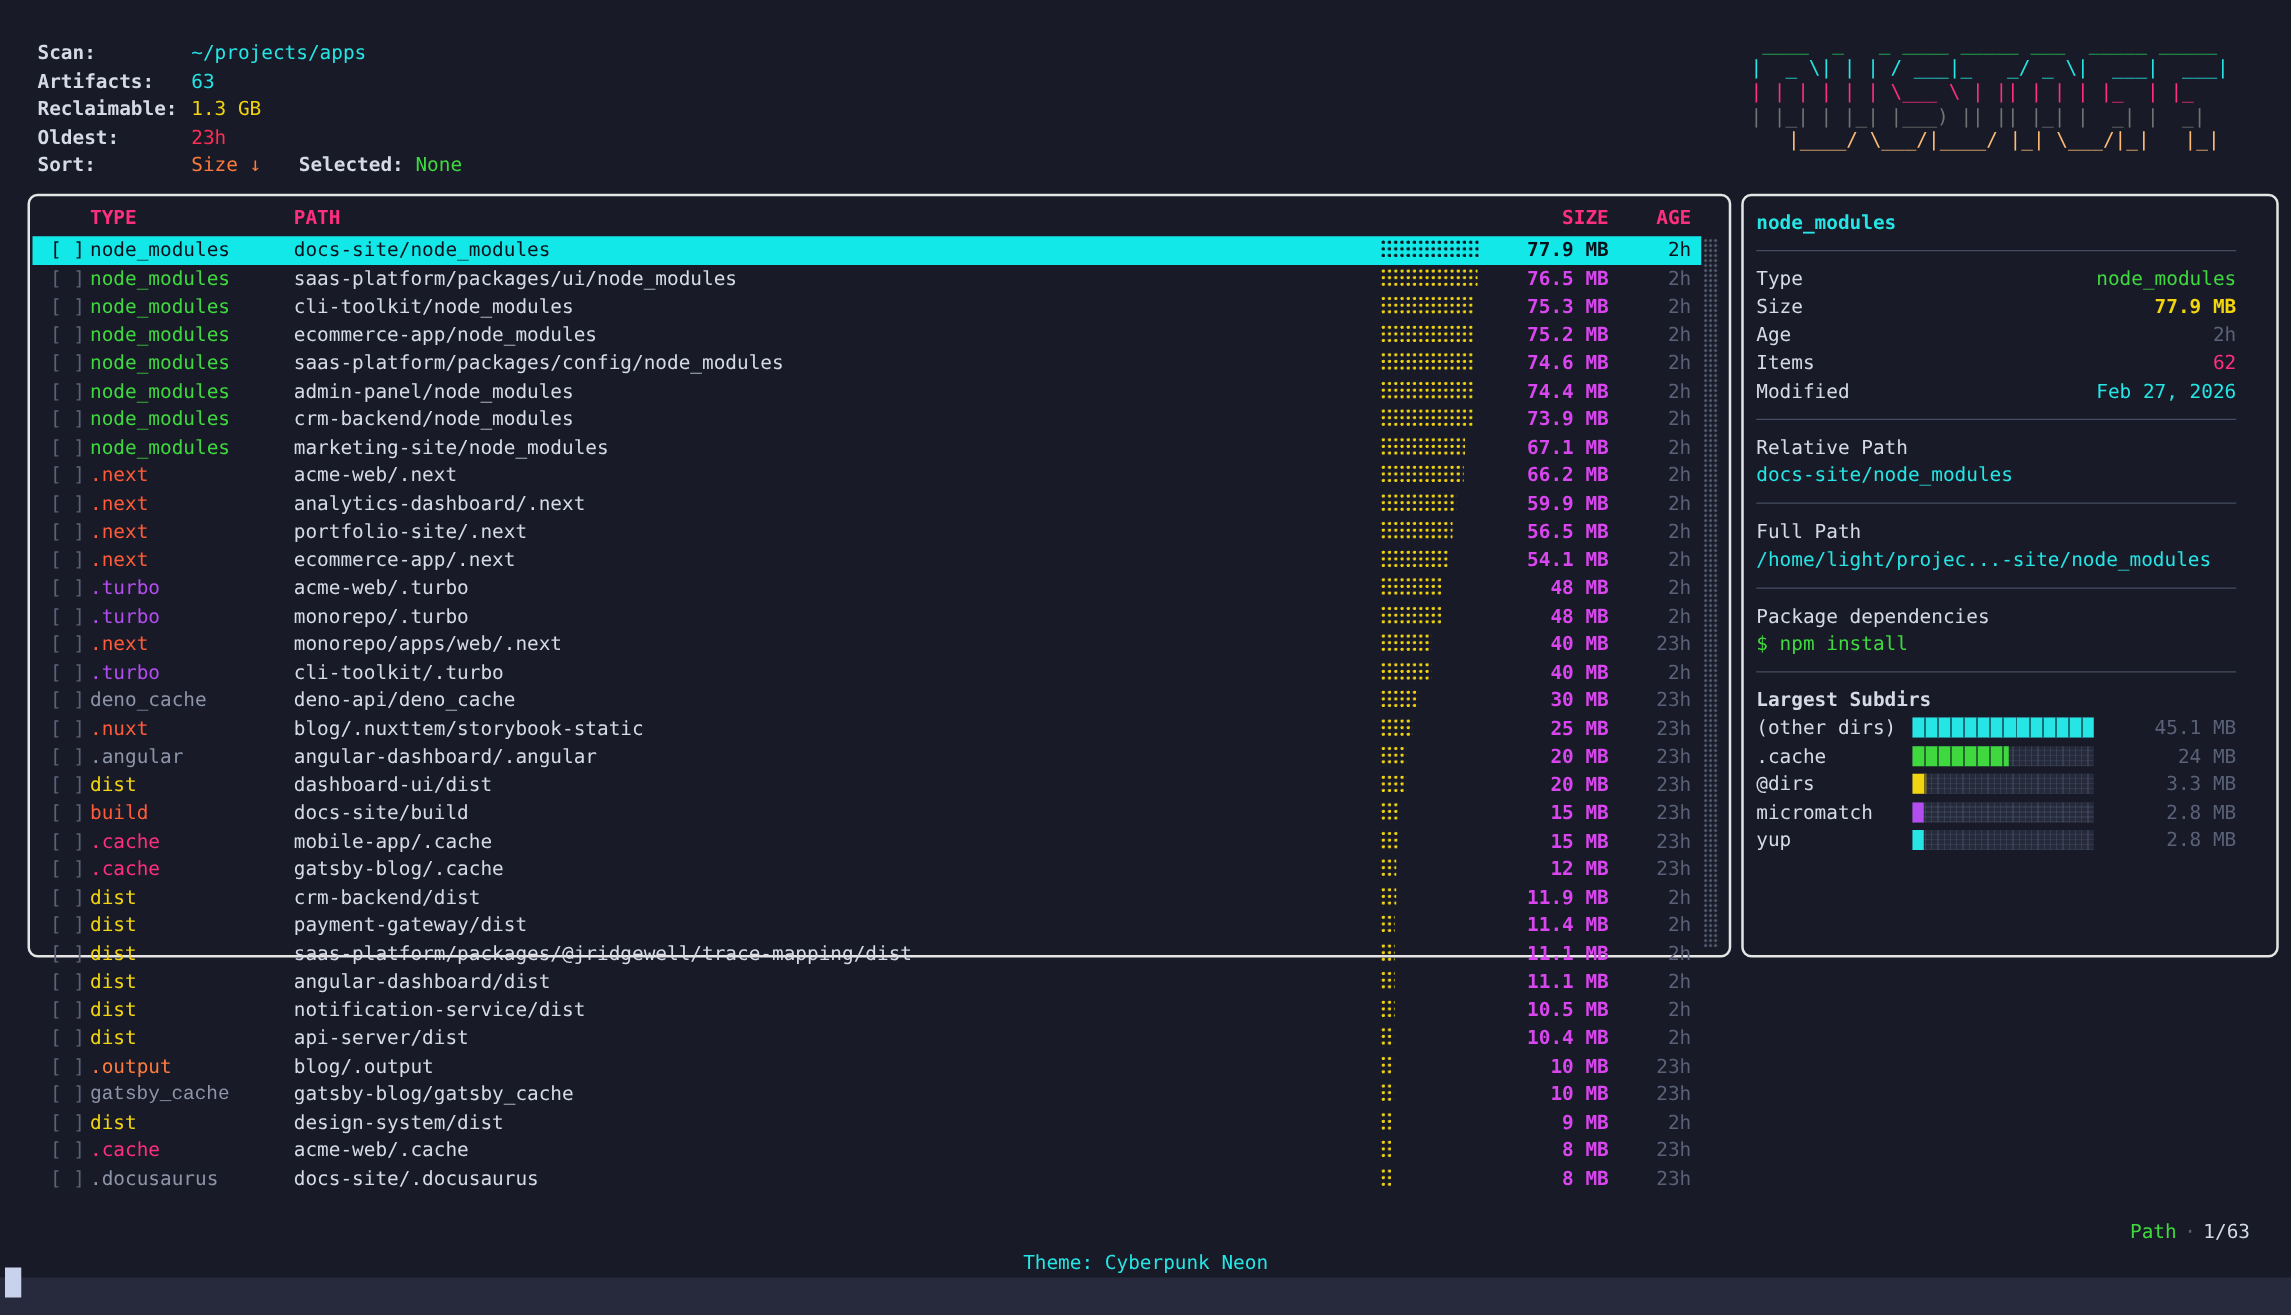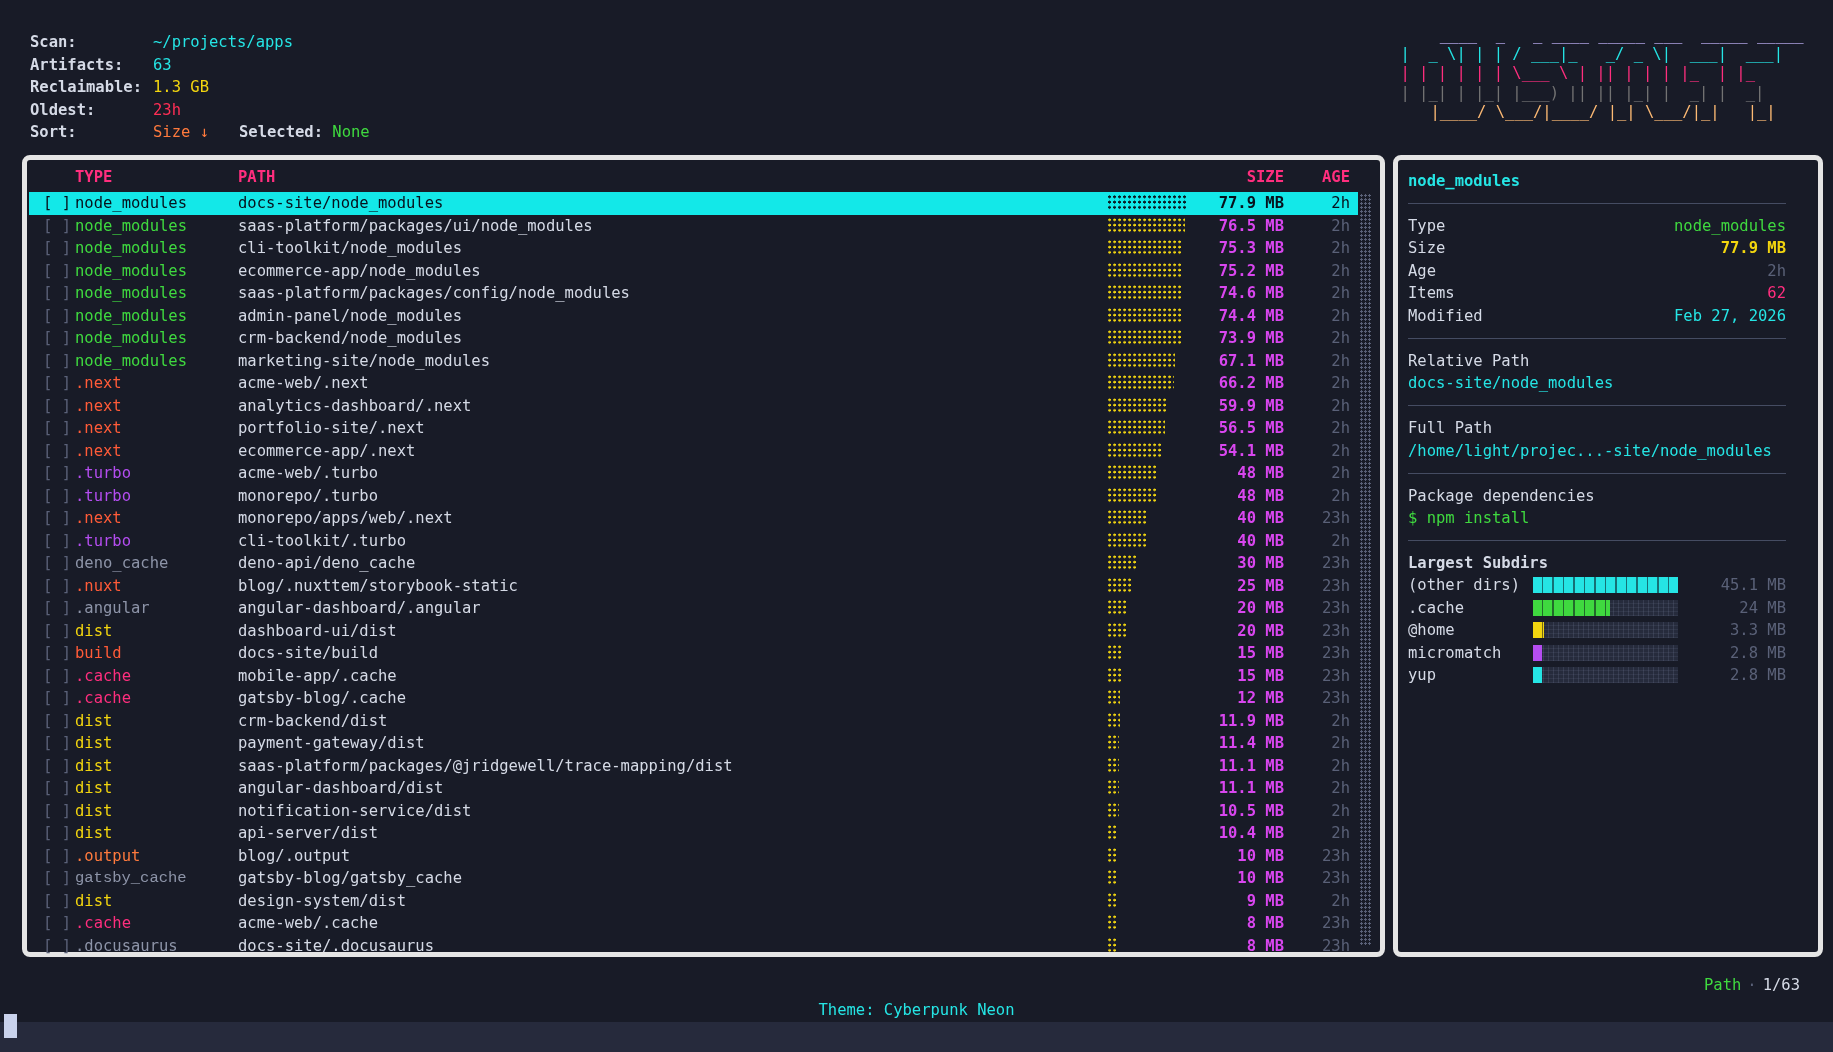--- a/index.html
+++ b/index.html
@@ -14,22 +14,22 @@
   .stats { position:absolute; left:30px; top:31px; }
   .stat-line { height:22.5px; line-height:22.5px; }
   .stat-label { display:inline-block; width:123px; font-weight:bold; color:#d5dae6; }
   .sel-label { margin-left:30px; font-weight:bold; color:#d5dae6; }
 
   
   .logo { position:absolute; top:26px; right:20px; }
   .logo pre { margin:0; font-size:15.5px; line-height:19.2px; white-space:pre; }
 
   
-  .panel { position:absolute; top:155px; height:802px; box-sizing:border-box;
-           border:5px solid #e5e5e5; border-radius:8px; background:#181b27; }
+  .panel { position:absolute; top:155px; height:611px; box-sizing:border-box;
+           border:2px solid #e5e5e5; border-radius:8px; background:#181b27; }
   .table-panel { left:22px; width:1363px; padding-top:8px; }
   .detail-panel { left:1393px; width:430px; padding:10px 32px 0 10px; }
 
   
   .thead { position:relative; height:24px; font-weight:bold; }
   .th { position:absolute; }
   .th-type { left:48px; } .th-path { left:211px; }
   .th-size { right:96px; } .th-age { right:30px; }
 
   .row { position:relative; height:22.5px; line-height:22.5px; }
@@ -99,21 +99,21 @@
         <span class="stat-label">Oldest:</span><span class="stat-value" style="color: rgb(255, 46, 85);">23h</span>
       </div>
 
     <div class="stat-line">
       <span class="stat-label">Sort:</span><span class="stat-value" style="color: rgb(255, 122, 61);">Size ↓</span><span class="sel-label">Selected:</span> <span style="color: rgb(63, 217, 63);">None</span>
     </div>
   </div>
 
   <div class="logo">
 
-      <pre class="logo-line" style="color: #c4b5fd; text-align: right;"> ____  _   _ ____ _____ ___  _____ _____ </pre>
+      <pre class="logo-line" style="color: #22c55e;"> ____  _   _ ____ _____ ___  _____ _____ </pre>
 
       <pre class="logo-line" style="color: rgb(37, 229, 229);">|  _ \| | | / ___|_   _/ _ \|  ___|  ___|</pre>
 
       <pre class="logo-line" style="color: rgb(255, 46, 126);">| | | | | | \___ \ | || | | | |_  | |_   </pre>
 
       <pre class="logo-line" style="color: #737373;">| |_| | |_| |___) || || |_| |  _| |  _|  </pre>
 
       <pre class="logo-line" style="color: #fdba74; margin-left: 30px;">|____/ \___/|____/ |_| \___/|_|   |_|    </pre>
 
   </div>
@@ -484,21 +484,21 @@
         <span class="sd-value" style="color: rgb(90, 97, 120);">45.1 MB</span>
       </div>
 
       <div class="subdir-row">
         <span class="sd-label">.cache</span>
         <span class="sd-track"><span class="sd-fill" style="width: 77px; background-color: rgb(63, 217, 63);"></span></span>
         <span class="sd-value" style="color: rgb(90, 97, 120);">24 MB</span>
       </div>
 
       <div class="subdir-row">
-        <span class="sd-label">@home</span>
+        <span class="sd-label">@dirs</span>
         <span class="sd-track"><span class="sd-fill" style="width: 11px; background-color: rgb(242, 213, 15);"></span></span>
         <span class="sd-value" style="color: rgb(90, 97, 120);">3.3 MB</span>
       </div>
 
       <div class="subdir-row">
         <span class="sd-label">micromatch</span>
         <span class="sd-track"><span class="sd-fill" style="width: 9px; background-color: rgb(180, 77, 240);"></span></span>
         <span class="sd-value" style="color: rgb(90, 97, 120);">2.8 MB</span>
       </div>
 

